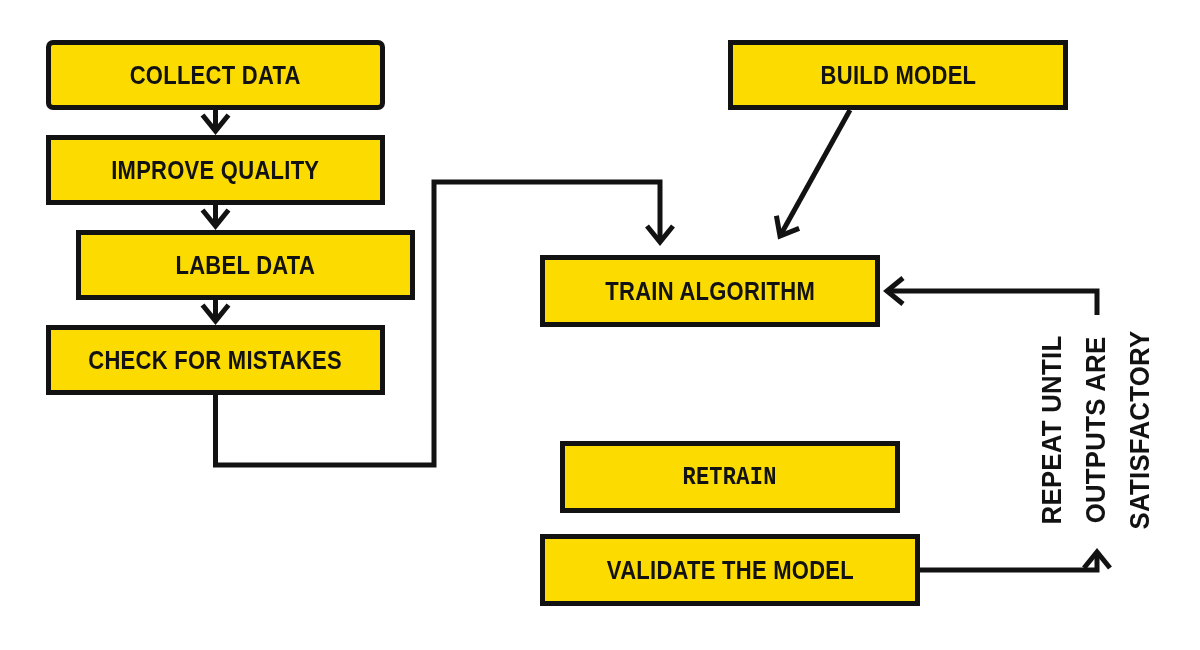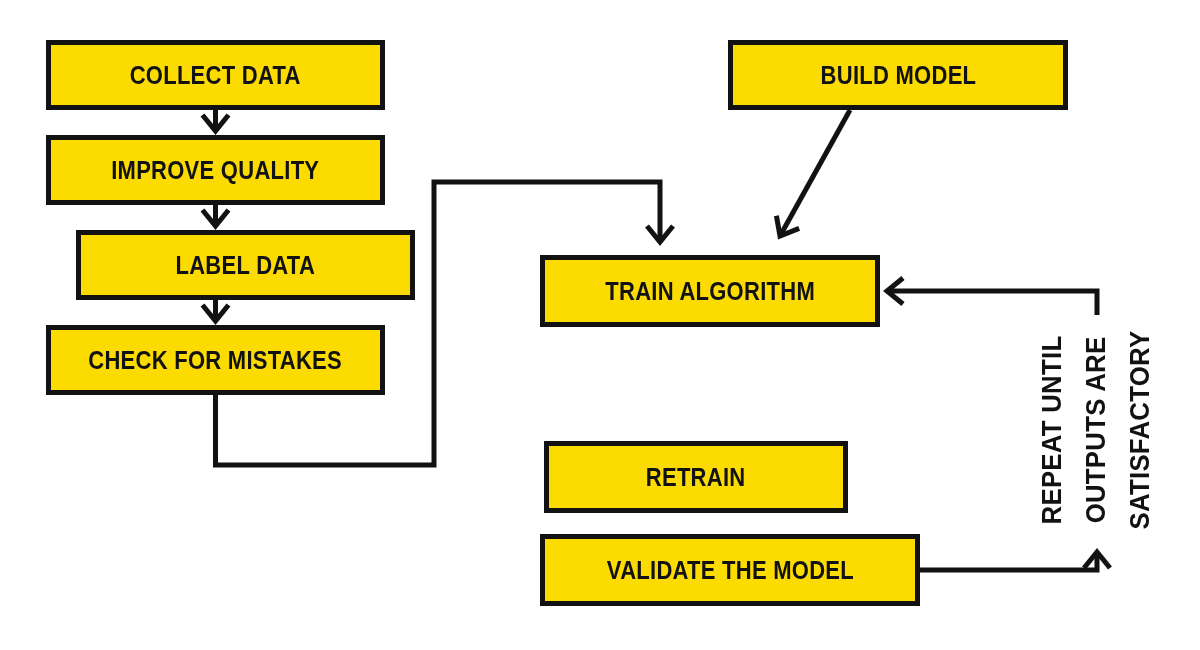--- a/index.html
+++ b/index.html
@@ -28,30 +28,30 @@
     font-size: 25px;
     letter-spacing: 0.3px;
     white-space: nowrap;
   }
   .flow-box .lbl {
     display: inline-block;
     transform: scaleX(0.88);
     transform-origin: center;
   }
   
-  .b-collect  { left: 46px;  top: 40px;  width: 339px; height: 70px; }
+  .b-collect  { left: 46px;  top: 40px;  width: 339px; height: 70px; border-radius: 7px; }
   .b-improve  { left: 46px;  top: 135px; width: 339px; height: 70px; }
   .b-label    { left: 46px;  top: 230px; width: 339px; height: 70px; margin-left: 30px; }
   .b-check    { left: 46px;  top: 325px; width: 339px; height: 70px; }
   
   .b-build    { left: 728px; top: 40px;  width: 340px; height: 70px; }
   
   .b-train    { left: 540px; top: 255px; width: 340px; height: 72px; }
   .b-tune     { left: 540px; top: 348px; width: 340px; height: 72px; }
-  .b-retrain  { left: 544px; top: 441px; width: 304px; height: 72px; }
+  .b-retrain  { left: 560px; top: 441px; width: 340px; height: 72px; font-family: Liberation Mono, monospace; }
   .b-validate { left: 540px; top: 534px; width: 380px; height: 72px; }
 
   .connector-layer {
     position: absolute;
     left: 0;
     top: 0;
     width: 1200px;
     height: 650px;
     pointer-events: none;
   }

